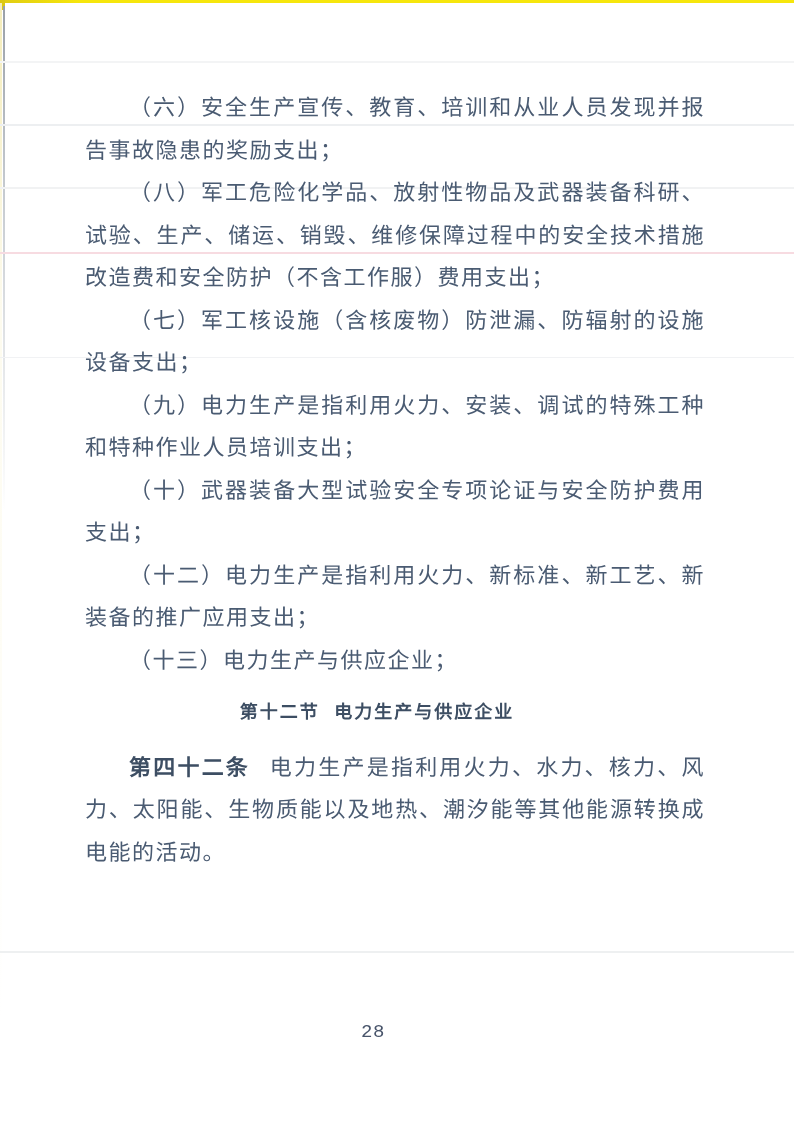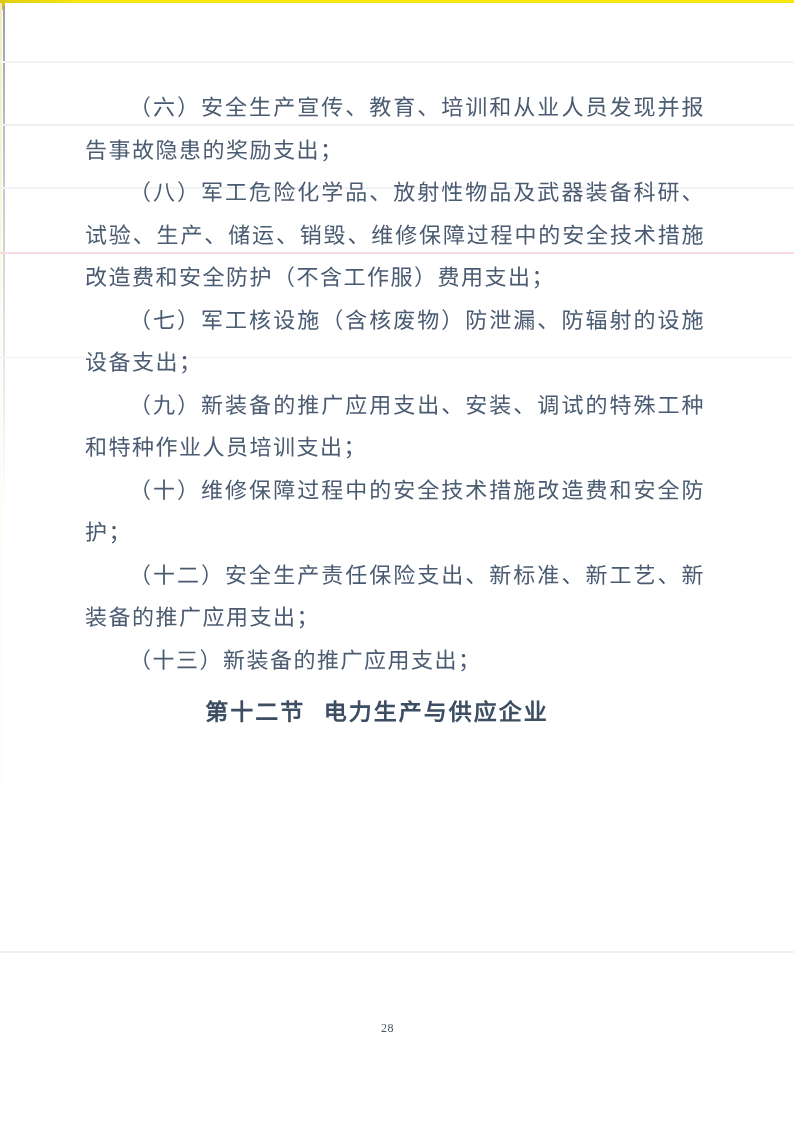--- a/index.html
+++ b/index.html
@@ -55,41 +55,41 @@
     text-align: justify;
     word-break: normal;
   }
   .para { margin: 0; text-indent: 2em; }
   .section-heading {
     margin: 9px 0 13px 0;
     text-indent: 0;
     text-align: center;
     transform: translateX(-18px);
     font-family: "Liberation Sans", "DejaVu Sans", sans-serif;
-    font-size: 23px;
+    font-size: 18px;
     font-weight: bold;
     color: var(--heading-text);
     letter-spacing: 2px;
     line-height: 42.5px;
   }
   .sec-label { margin-right: 0.8em; }
   .term {
     font-weight: bold;
     color: var(--heading-text);
     margin-right: 0.9em;
   }
 
   .page-number {
     position: absolute;
     left: 352px;
     top: 1021px;
     width: 42px;
-    text-align: right;
-    font-family: Liberation Serif, serif;
-    font-size: 12px;
+    text-align: center;
+    font-family: Liberation Mono, monospace;
+    font-size: 19px;
     letter-spacing: 0.5px;
     color: #49556b;
   }
 </style>
 </head>
 <body>
 
 <div class="page">
 
   <div class="artifact edge-top"></div>
@@ -100,24 +100,25 @@
   <div class="artifact streak streak-2"></div>
   <div class="artifact streak streak-3"></div>
   <div class="artifact streak streak-pink"></div>
   <div class="artifact streak streak-4"></div>
   <div class="artifact streak streak-5"></div>
 
   <div class="content">
     <p class="para">（六）安全生产宣传、教育、培训和从业人员发现并报告事故隐患的奖励支出；</p>
     <p class="para">（八）军工危险化学品、放射性物品及武器装备科研、试验、生产、储运、销毁、维修保障过程中的安全技术措施改造费和安全防护（不含工作服）费用支出；</p>
     <p class="para">（七）军工核设施（含核废物）防泄漏、防辐射的设施设备支出；</p>
-    <p class="para">（九）新装备的推广应用支出、安装、调试的特殊工种和特种作业人员培训支出；</p>
-    <p class="para">（十）维修保障过程中的安全技术措施改造费和安全防护；</p>
-    <p class="para">（十二）安全生产责任保险支出、新标准、新工艺、新装备的推广应用支出；</p>
-    <p class="para">（十三）新装备的推广应用支出；</p>
+    <p class="para">（九）电力生产是指利用火力、安装、调试的特殊工种和特种作业人员培训支出；</p>
+    <p class="para">（十）武器装备大型试验安全专项论证与安全防护费用支出；</p>
+    <p class="para">（十二）电力生产是指利用火力、新标准、新工艺、新装备的推广应用支出；</p>
+    <p class="para">（十三）电力生产与供应企业；</p>
 
     <h2 class="section-heading"><span class="sec-label">第十二节</span><span>电力生产与供应企业</span></h2>
 
+    <p class="para"><span class="term">第四十二条</span><span>电力生产是指利用火力、水力、核力、风力、太阳能、生物质能以及地热、潮汐能等其他能源转换成电能的活动。</span></p>
   </div>
 
   <div class="page-number">28</div>
 
 </div>
 
 </body></html>

